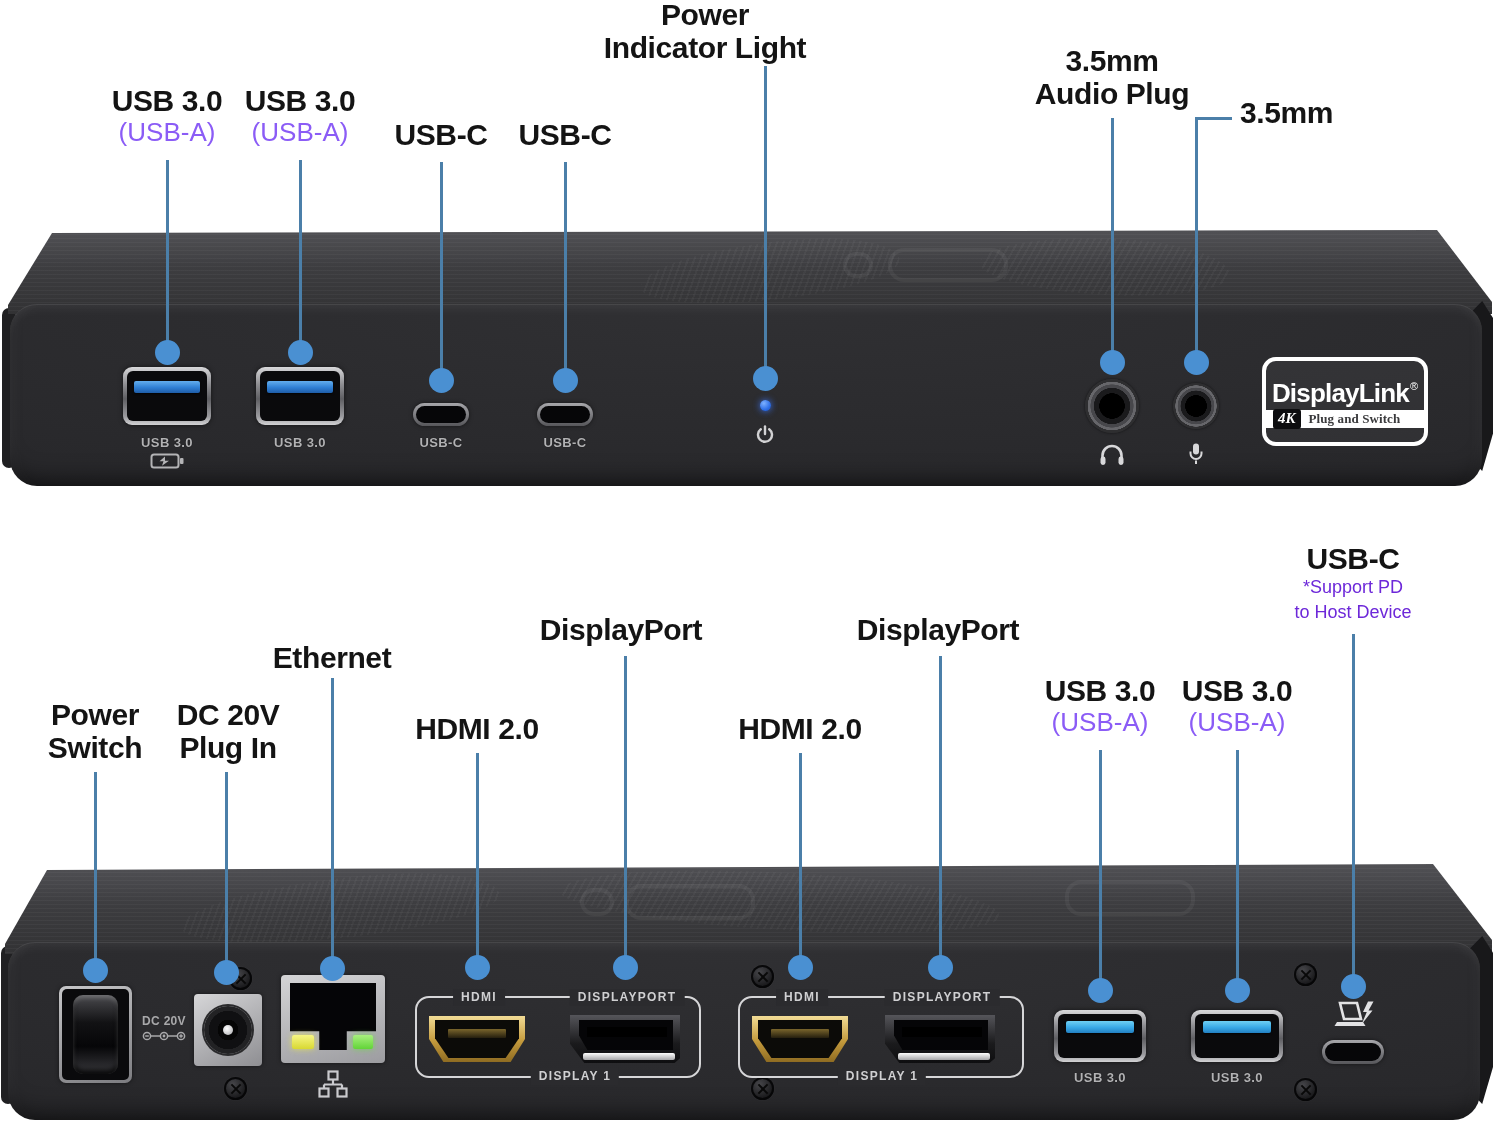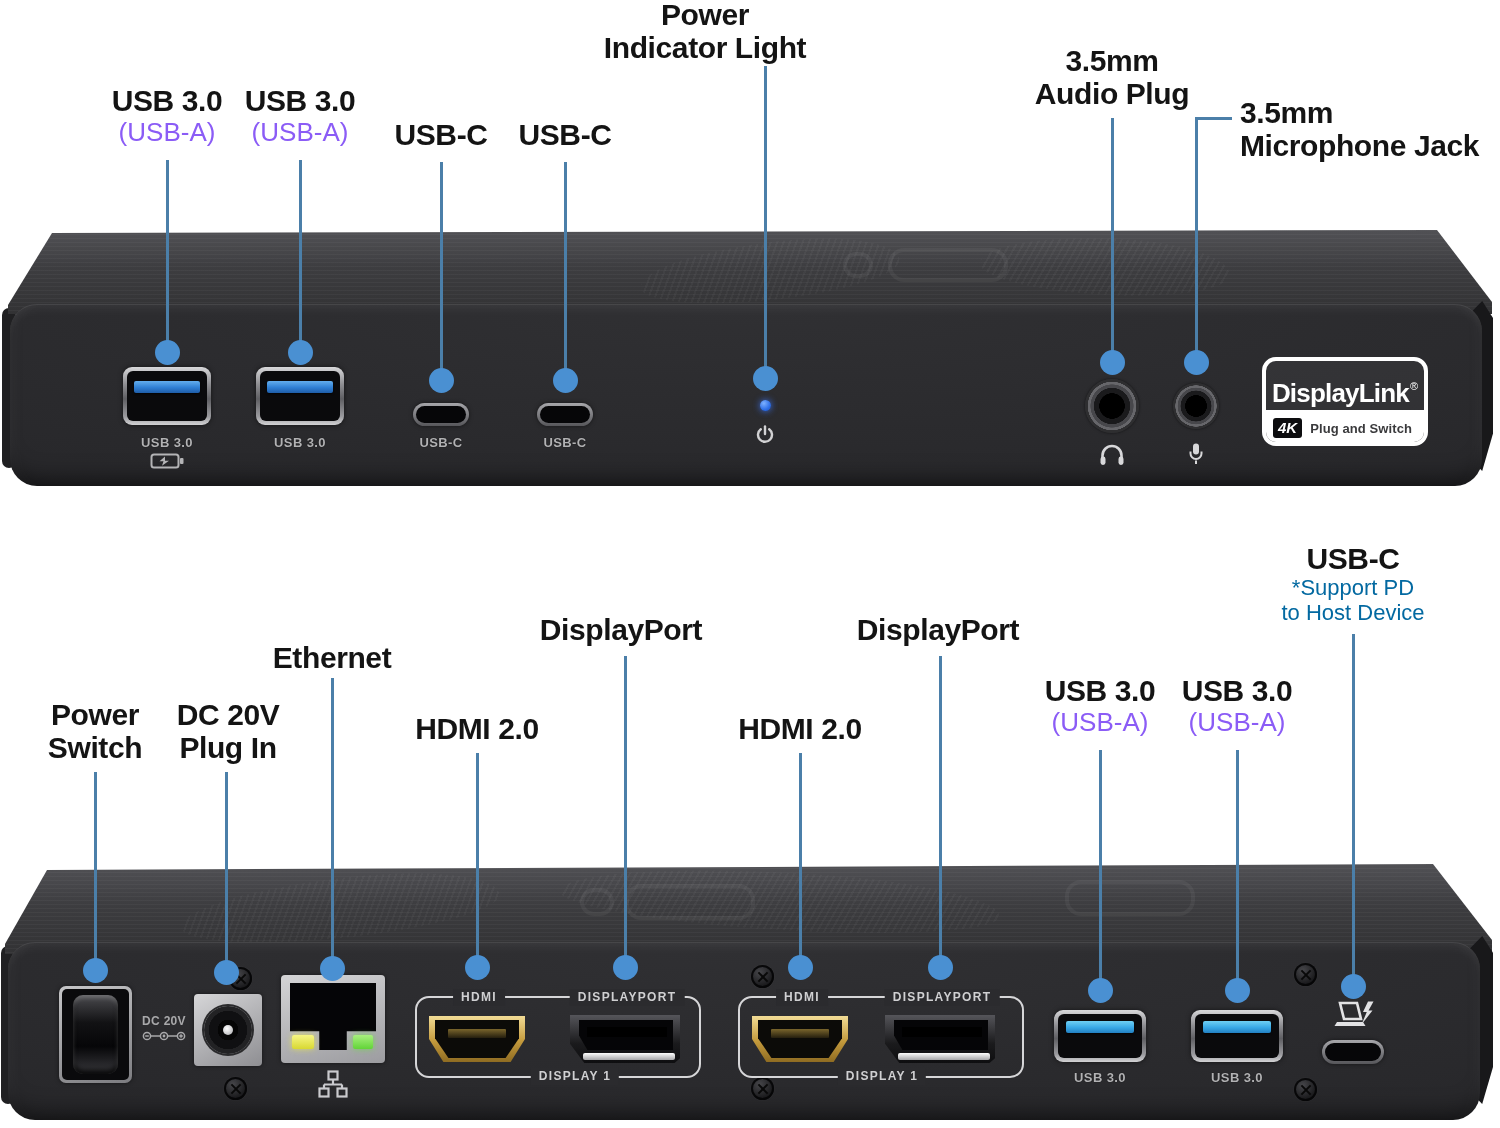--- a/index.html
+++ b/index.html
@@ -3,21 +3,21 @@
 <meta charset="utf-8">
 <style>
   * { box-sizing: border-box; margin: 0; padding: 0; }
   body { background:#ffffff; font-family:"Liberation Sans", sans-serif; }
   .stage { position:relative; width:1500px; height:1128px; background:#ffffff; overflow:hidden; }
 
   
   .co-label { position:absolute; transform:translateX(-50%); text-align:center; color:#141414; white-space:nowrap; }
   .co-label .big { font-size:30px; font-weight:bold; line-height:33px; letter-spacing:-0.4px; }
   .co-label .sub { font-size:26px; font-weight:normal; line-height:31px; color:#8b5cf6; }
-  .co-label .sub2 { font-size:22px; font-weight:normal; line-height:25px; color:#0369a1; }
+  .co-label .sub2 { font-size:18px; font-weight:normal; line-height:25px; color:#6d28d9; }
   .co-label.left-align { transform:none; text-align:left; }
   .co-line { position:absolute; width:3px; margin-left:-1.5px; background:#4b7fa9; }
   .co-hline { position:absolute; height:3px; background:#4b7fa9; }
   .co-dot { position:absolute; width:25px; height:25px; margin:-12.5px 0 0 -12.5px; border-radius:50%; background:#4a90d2; }
 
   
   .topface { position:absolute; background:linear-gradient(180deg,#515155 0%,#3d3d40 45%,#323234 100%); }
   .topface .brush { position:absolute; inset:0; background:repeating-linear-gradient(180deg, rgba(255,255,255,0.035) 0 1px, transparent 1px 4px); }
   .swash { position:absolute; opacity:.55; background:repeating-linear-gradient(115deg, rgba(255,255,255,.06) 0 2px, transparent 2px 6px); border-radius:60% 40% 55% 45%/60% 50% 50% 40%; transform:rotate(-5deg); }
   .glyphhint { position:absolute; border:4px solid rgba(255,255,255,.05); border-radius:16px; }
@@ -44,21 +44,21 @@
   .icon { position:absolute; }
 
   .jack { position:absolute; border-radius:50%;
           background:radial-gradient(circle, #000 0 33%, #1a1a1c 34% 47%, #47474b 48% 56%, #66666a 57% 63%, #2e2e30 64% 80%, #18181a 81% 100%);
           box-shadow:0 0 3px rgba(0,0,0,.6); }
 
   .badge { position:absolute; border:4px solid #ffffff; border-radius:14px; background:rgba(255,255,255,.04); overflow:hidden; }
   .badge-top { height:49px; display:flex; align-items:flex-end; justify-content:center; padding-bottom:4px; }
   .dl-text { color:#fff; font-weight:bold; font-size:26px; letter-spacing:-0.8px; line-height:26px; }
   .dl-reg { color:#fff; font-size:11px; line-height:11px; margin:0 0 14px 1px; }
-  .badge-bottom { height:36px; background:#ffffff; display:flex; align-items:center; gap:8px; padding:0 7px; }
+  .badge-bottom { height:18px; background:#ffffff; display:flex; align-items:center; gap:8px; padding:0 7px;font-family:Liberation Serif, serif; }
   .dl-4k { background:#0d0d0f; color:#fff; font-style:italic; font-weight:bold; font-size:15px; padding:2px 5px 3px; border-radius:3px; line-height:15px; }
   .dl-tag { color:#3a3a3c; font-weight:bold; font-size:13px; letter-spacing:.1px; }
 
   .screw { position:absolute; width:23px; height:23px; border-radius:50%; background:radial-gradient(circle at 38% 32%, #46464a, #131315 75%); box-shadow:inset 0 0 0 2px rgba(4,4,5,.9), 0 0 2px rgba(255,255,255,.06); }
   .screw::before, .screw::after { content:""; position:absolute; left:50%; top:50%; width:13px; height:2px; background:#090909; transform:translate(-50%,-50%) rotate(45deg); }
   .screw::after { transform:translate(-50%,-50%) rotate(-45deg); }
 
   .swframe { position:absolute; border-radius:7px; padding:3px; background:linear-gradient(160deg,#c6c6c8,#7c7c80); box-shadow:0 0 4px rgba(0,0,0,.5); }
   .swcav { width:100%; height:100%; border-radius:5px; background:#0a0a0c; padding:6px 11px; }
   .rocker { width:100%; height:100%; border-radius:10px; background:linear-gradient(180deg,#4a4a4e 0%,#121214 35%,#060608 65%,#3a3a3e 100%); box-shadow:inset 0 3px 4px rgba(255,255,255,.22), inset 0 -4px 5px rgba(0,0,0,.85); }
@@ -197,21 +197,20 @@
 
   <div class="co-label" style="left:1112px; top:44px;">
     <div class="big">3.5mm</div>
     <div class="big">Audio Plug</div>
   </div>
   <div class="co-line" style="left:1112px; top:118px; height:244px;"></div>
   <div class="co-dot" style="left:1112px; top:362px;"></div>
 
   <div class="co-label left-align" style="left:1240px; top:96px;">
     <div class="big">3.5mm</div>
-    <div class="big">Microphone Jack</div>
   </div>
   <div class="co-hline" style="left:1196px; top:117px; width:36px;"></div>
   <div class="co-line" style="left:1196px; top:117px; height:245px;"></div>
   <div class="co-dot" style="left:1196px; top:362px;"></div>
 
   <div class="leftcap" style="left:1px; top:946px; width:14px; height:158px;"></div>
   <div class="topface" style="left:5px; top:864px; width:1487px; height:90px; clip-path:polygon(42px 6px,1428px 0,1487px 76px,1487px 90px,0 90px,0 80px);">
     <div class="brush"></div>
     <div class="swash" style="left:175px; top:14px; width:320px; height:60px;"></div>
     <div class="swash" style="left:555px; top:8px; width:440px; height:58px; transform:rotate(4deg);"></div>

